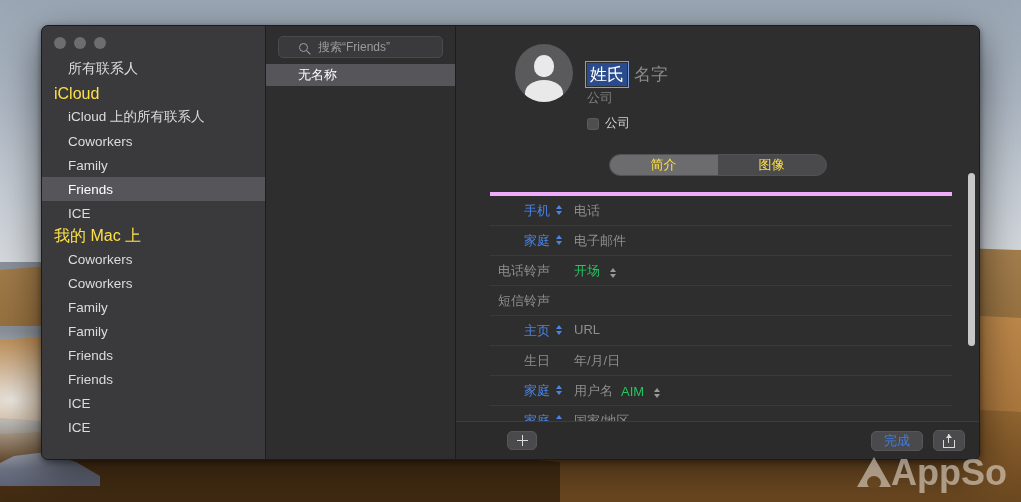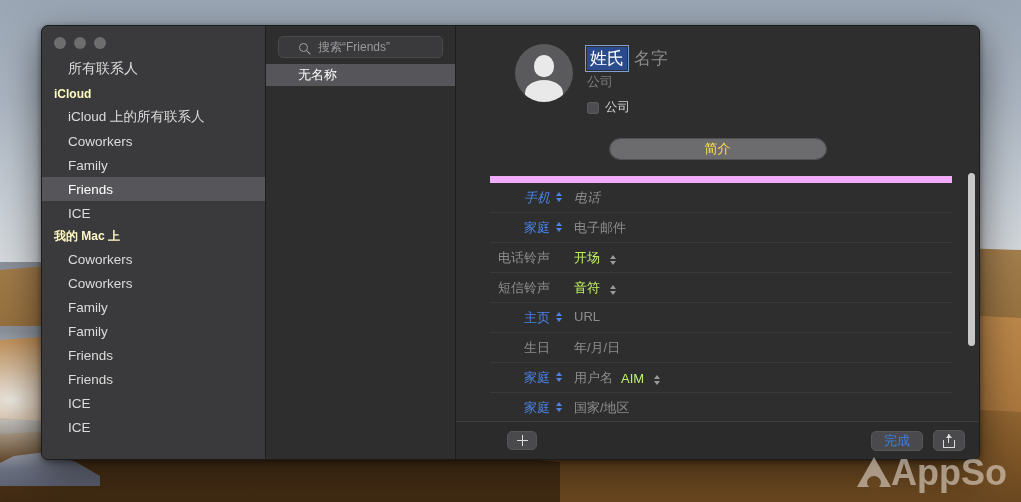--- a/index.html
+++ b/index.html
@@ -83,21 +83,21 @@
   .traffic { display:flex; gap:8px; padding:11px 0 0 12px; }
   .traffic span {
     width:12px; height:12px; border-radius:50%; background:#6d6d6d; display:block;
   }
   .side-list { padding-top:8px; }
   .side-row {
     height:24px; display:flex; align-items:center;
     font-size:13.5px; color:#dcdcdc; padding-left:26px; white-space:nowrap;
   }
   .side-row.header {
-    color:#fef9c3; font-size:12px; padding-left:12px; height:22px; font-weight:700;
+    color:#fde047; font-size:16px; padding-left:12px; height:22px; font-weight:400;
   }
   .side-row.selected { background:#56565a; color:#ffffff; }
   .side-row.top { padding-left:26px; font-size:14px; margin-bottom:2px; }
 
   
   #list-col {
     width:190px; height:100%; background:#2e2e2e; flex:none;
     border-right:1px solid #1d1d1d; position:relative;
   }
   #search-wrap { padding:10px 12px 6px 12px; }
@@ -135,21 +135,21 @@
   }
   #avatar .head {
     position:absolute; left:50%; top:11px; transform:translateX(-50%);
     width:20px; height:22px; border-radius:50% 50% 45% 45%; background:#e9e9e9;
   }
   #avatar .body {
     position:absolute; left:50%; bottom:-4px; transform:translateX(-50%);
     width:38px; height:26px; border-radius:50% 50% 0 0; background:#e9e9e9;
   }
   #name-fields { padding-top:3px; }
-  .name-line { display:flex; align-items:baseline; gap:7px; }
+  .name-line { display:flex; align-items:baseline; gap:7px;margin-top:16px; }
   #last-name {
     font-size:17px; color:#ffffff; background:#2a4b8d;
     padding:0 3px; outline:1.5px solid #7f9fd6; outline-offset:1px;
   }
   #first-name { font-size:17px; color:#8c8c8c; }
   #company-ph { font-size:13px; color:#7d7d7d; margin-top:3px; }
   #company-check { display:flex; align-items:center; gap:6px; margin-top:8px; }
   #company-check .box {
     width:12px; height:12px; border-radius:2.5px; background:#4e4e50;
     border:1px solid #5c5c5e; flex:none;
@@ -168,21 +168,21 @@
   }
   #segment .seg-on { background:#6c6c6e; }
 
   
   #fields { margin-top:16px; padding:0 0 0 0; }
   .frow {
     display:flex; align-items:flex-start; min-height:29px;
     border-bottom:1px solid #3a3a3a; margin-left:34px; margin-right:27px;
     padding:6px 0 5px 0;
   }
-  .frow:first-child { border-top:7px solid #f0abfc;font-style:italic; }
+  .frow:first-child { border-top:4px solid #f0abfc; }
   .flabel {
     width:64px; flex:none; text-align:right; font-size:13px;
     padding-right:4px; white-space:nowrap;
   }
   .flabel.blue { color:#4a84e8; }
   .flabel.gray { color:#8e8e8e; }
   .stepper {
     width:9px; flex:none; display:flex; flex-direction:column;
     align-items:center; justify-content:center; gap:2px; padding-top:3px;
   }
@@ -192,21 +192,21 @@
   }
   .stepper.blue i.up { border-bottom:4px solid #4a84e8; }
   .stepper.blue i.dn { border-top:4px solid #4a84e8; }
   .stepper.gray i.up { border-bottom:4px solid #9a9a9a; }
   .stepper.gray i.dn { border-top:4px solid #9a9a9a; }
   .stepper.hidden { visibility:hidden; }
   .fval {
     flex:1; padding-left:11px; font-size:13px; color:#8e8e8e;
     display:flex; align-items:center; gap:8px; flex-wrap:wrap;
   }
-  .fval .strong { color:#bef264; }
+  .fval .strong { color:#22c55e; }
   .fval .sub { width:100%; padding-top:4px; color:#8e8e8e; }
 
   
   #vscroll {
     position:absolute; right:4px; top:147px; width:7px; height:173px;
     background:#c8c8c8; border-radius:4px;
   }
 
   
   #bottombar {
@@ -354,20 +354,21 @@
           <div id="company-ph">公司</div>
           <div id="company-check">
             <span class="box"></span>
             <span class="lbl">公司</span>
           </div>
         </div>
       </div>
 
       <div id="segment">
         <div class="seg-on">简介</div>
+        <div>图像</div>
       </div>
 
       <div id="fields">
 
         <div class="frow">
           <span class="flabel blue">手机</span>
           <span class="stepper blue">
               <i class="up"></i>
               <i class="dn"></i>
             </span>
@@ -397,27 +398,20 @@
               </span>
           </span>
         </div>
 
         <div class="frow">
           <span class="flabel gray">短信铃声</span>
           <span class="stepper hidden">
               <i class="up"></i>
               <i class="dn"></i>
             </span>
-          <span class="fval">
-            <span class="strong">音符</span>
-            <span class="stepper gray">
-                <i class="up"></i>
-                <i class="dn"></i>
-              </span>
-          </span>
         </div>
 
         <div class="frow">
           <span class="flabel blue">主页</span>
           <span class="stepper blue">
               <i class="up"></i>
               <i class="dn"></i>
             </span>
           <span class="fval">URL</span>
         </div>

